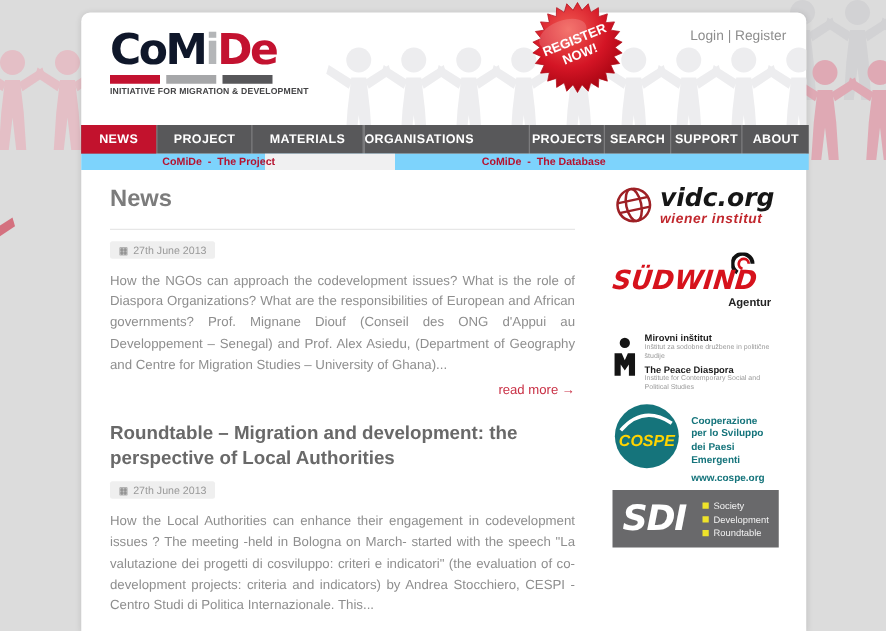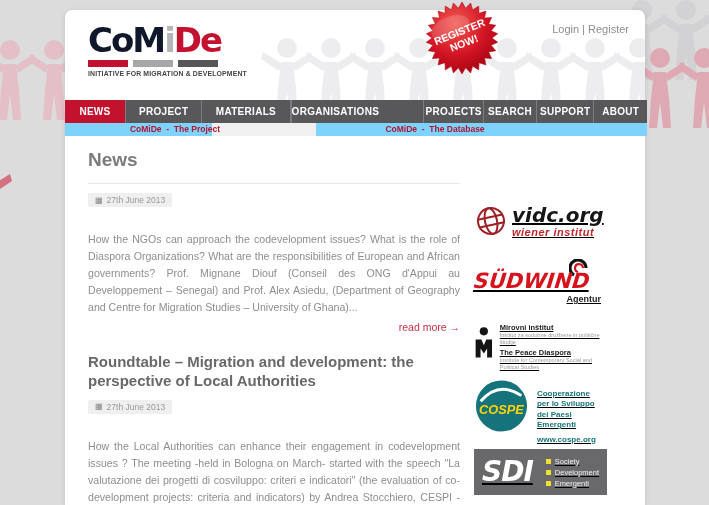--- a/index.html
+++ b/index.html
@@ -51,25 +51,25 @@
 
   
   .content{position:absolute;left:65px;top:136px;width:580px;z-index:2;display:flex;align-items:flex-start;}
   .main-col{width:372px;margin-left:23px;}
   .page-title{font-size:19px;color:#7c7c7c;font-weight:bold;margin:13px 0 12px;}
   .divider{border:none;border-top:1px solid #e7e7e7;margin:0;}
   .art-title{font-size:15px;font-weight:bold;color:#696969;line-height:1.3;margin-top:19px;cursor:pointer;}
   .date-badge{display:inline-flex;align-items:center;gap:4px;background:#efefef;border-radius:2px;
               padding:2px 7px;font-size:8.5px;color:#999;margin-top:9px;}
   .cal{font-size:8px;color:#7d7d7d;}
-  .excerpt{font-size:10.6px;color:#8e8e8e;text-align:justify;line-height:1.6;margin:24px 0 0;}
+  .excerpt{font-size:10.6px;color:#8e8e8e;text-align:justify;line-height:1.6;margin:9px 0 0;}
   .read-more{display:block;text-align:right;font-size:10.5px;color:#c93045;margin-top:5px;cursor:pointer;}
 
   
-  .side-col{width:135px;margin-left:14px;padding-top:57px;text-decoration:underline;}
+  .side-col{width:135px;margin-left:30px;}
   .plogo{margin-bottom:8px;cursor:pointer;}
   .vidc{display:flex;align-items:center;gap:4px;height:56px;}
   .vidc-name{font-family:"DejaVu Sans",sans-serif;font-size:20px;font-weight:bold;font-style:italic;color:#161616;line-height:1;}
   .vidc-sub{font-size:11px;font-weight:bold;font-style:italic;color:#c1272d;letter-spacing:.5px;margin-top:1px;}
   .sw{position:relative;height:58px;padding-top:14px;box-sizing:border-box;}
   .sw-name{font-family:"DejaVu Sans",sans-serif;font-size:21px;font-weight:bold;font-style:italic;color:#d6121c;
            transform:skewX(-6deg);letter-spacing:0;line-height:1;}
   .sw-sub{font-size:9px;font-weight:bold;color:#222;text-align:right;margin:2px 8px 0 0;}
   .sw-swirl{position:absolute;top:2px;right:20px;}
   .mir{display:flex;gap:6px;height:38px;margin-bottom:16px;}
@@ -262,20 +262,20 @@
           <div class="sdi-row">
               <span class="sdi-sq"></span>
               <span class="sdi-word">Society</span>
             </div>
           <div class="sdi-row">
               <span class="sdi-sq"></span>
               <span class="sdi-word">Development</span>
             </div>
           <div class="sdi-row">
               <span class="sdi-sq"></span>
-              <span class="sdi-word">Emergenti</span>
+              <span class="sdi-word">Roundtable</span>
             </div>
         </div>
       </div>
 
     </div>
   </div>
 </div>
 
 </body></html>

